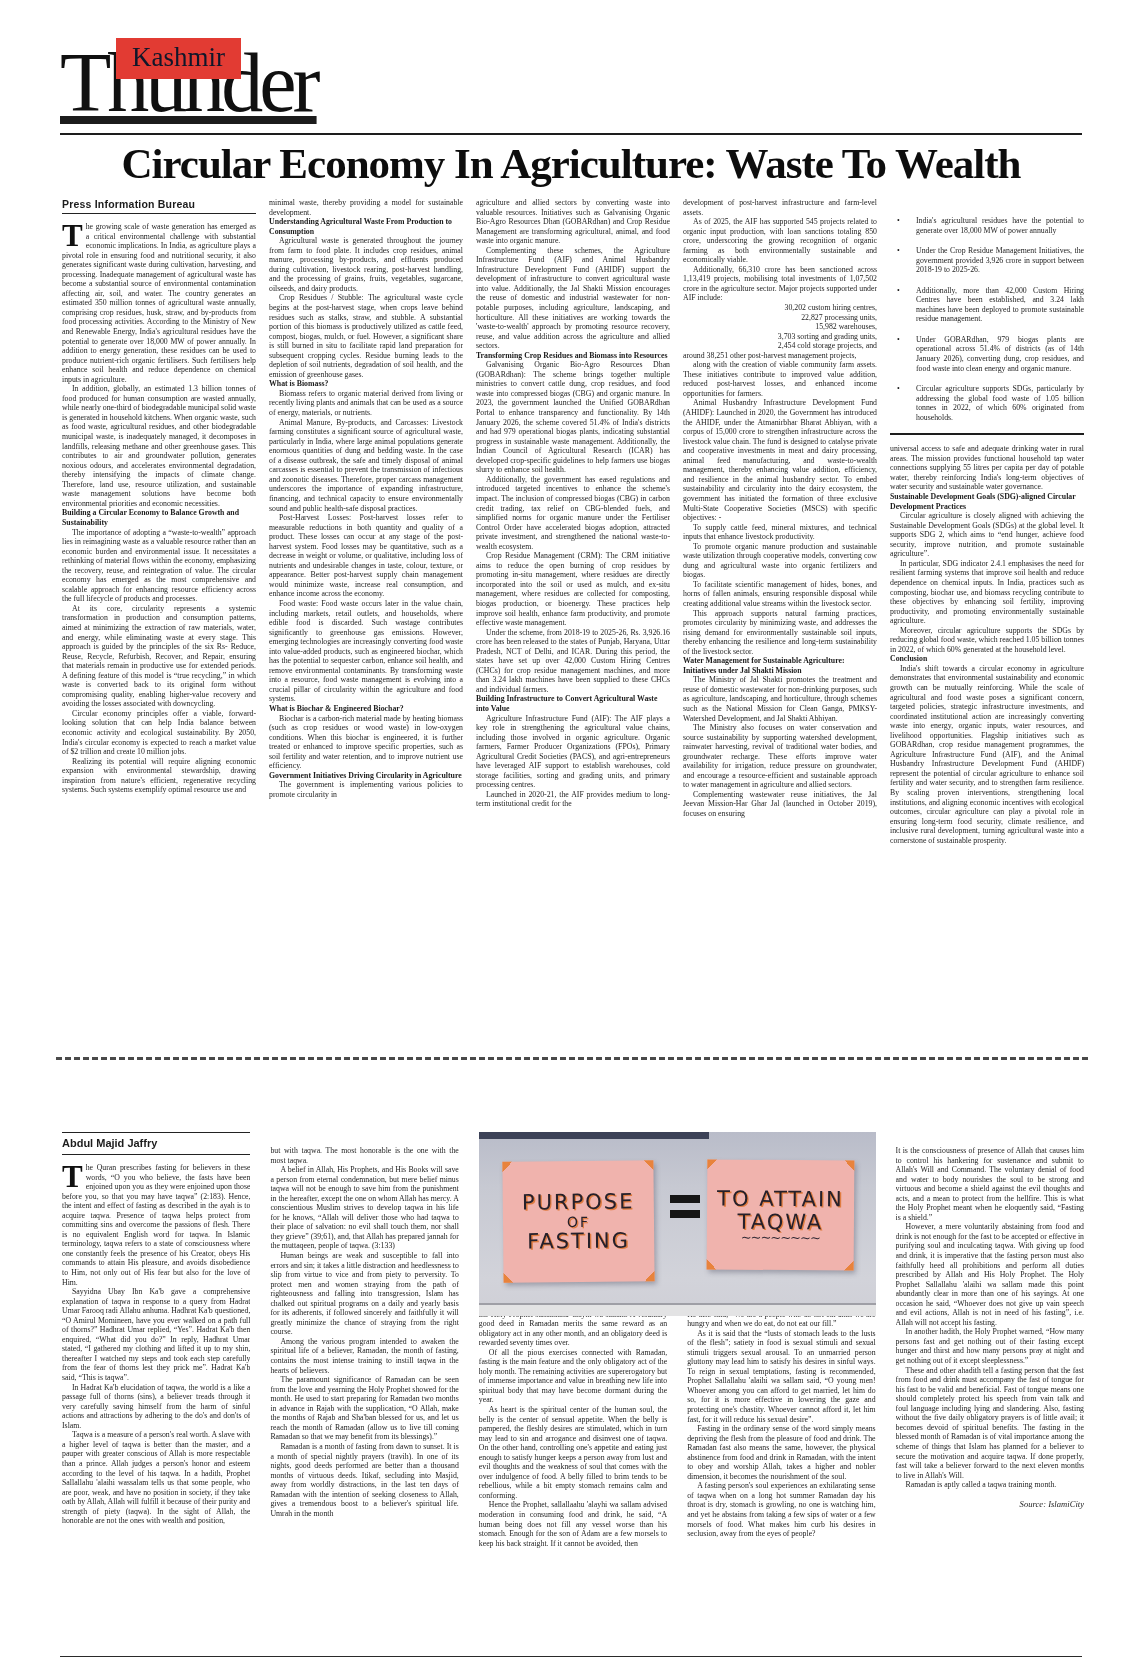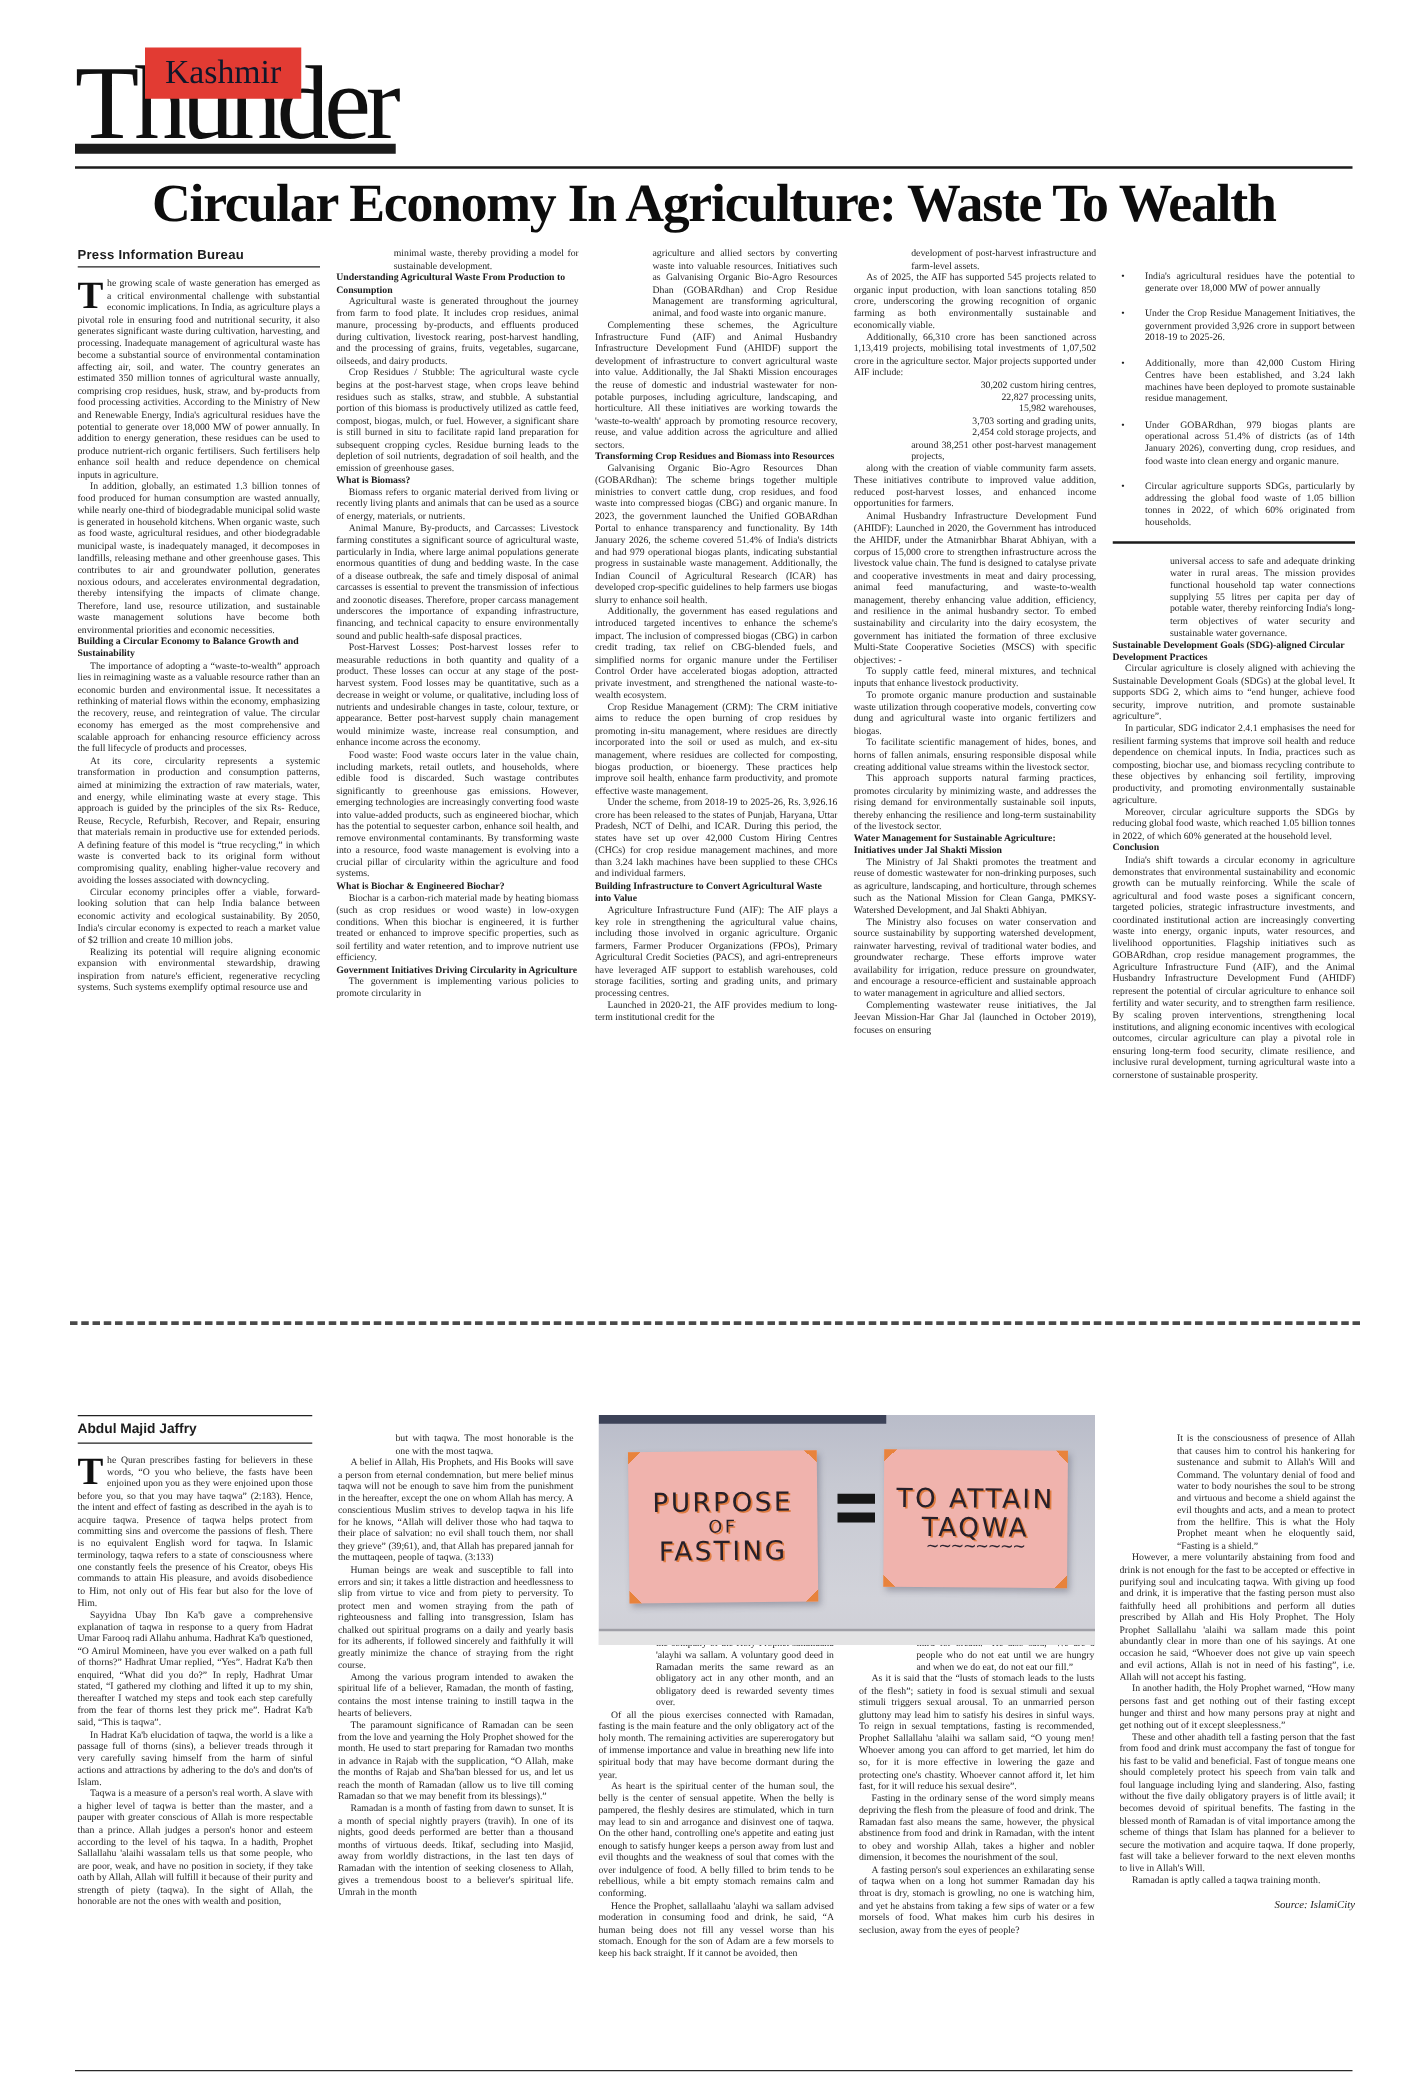--- a/index.html
+++ b/index.html
@@ -29,21 +29,21 @@
   .ncol{flex:1 1 0;overflow:hidden;min-width:0;}
 
   .byline1{font-family:"Liberation Sans",sans-serif;font-weight:bold;font-size:10.5px;letter-spacing:.2px;
            padding-bottom:3px;border-bottom:1.5px solid #222;margin-bottom:8px;}
   .byline2{font-family:"Liberation Sans",sans-serif;font-weight:bold;font-size:11px;
            border-top:1.5px solid #222;border-bottom:1.5px solid #222;
            padding:4px 0 5px 0;margin-bottom:8px;}
 
   .para{font-size:7.8px;line-height:9.55px;text-align:justify;margin:0;}
   .para.body{text-indent:10px;}
-  .para.cont{text-indent:0;margin-left:46px;}
+  .para.cont{text-indent:0;}
   .para.head{font-weight:bold;text-indent:0;text-align:left;}
   .para.line{text-indent:0;text-align:right;padding-left:11px;}
   .para.drop{text-indent:0;}
   .dropcap{float:left;font-weight:bold;font-size:31px;line-height:26px;padding:1px 3px 0 0;color:#111;}
   .para.bullet{position:relative;padding-left:26px;text-indent:0;margin-bottom:11px;}
   .para.bullet::before{content:"\2022";position:absolute;left:7px;top:0;}
   .para.src{font-style:italic;text-align:right;text-indent:0;margin-top:10px;font-size:8.6px;}
   .inrule{border-top:2px solid #1d1d1d;margin:10px 0 9px 0;}
   .bullets-pad{padding-top:18px;}
 

